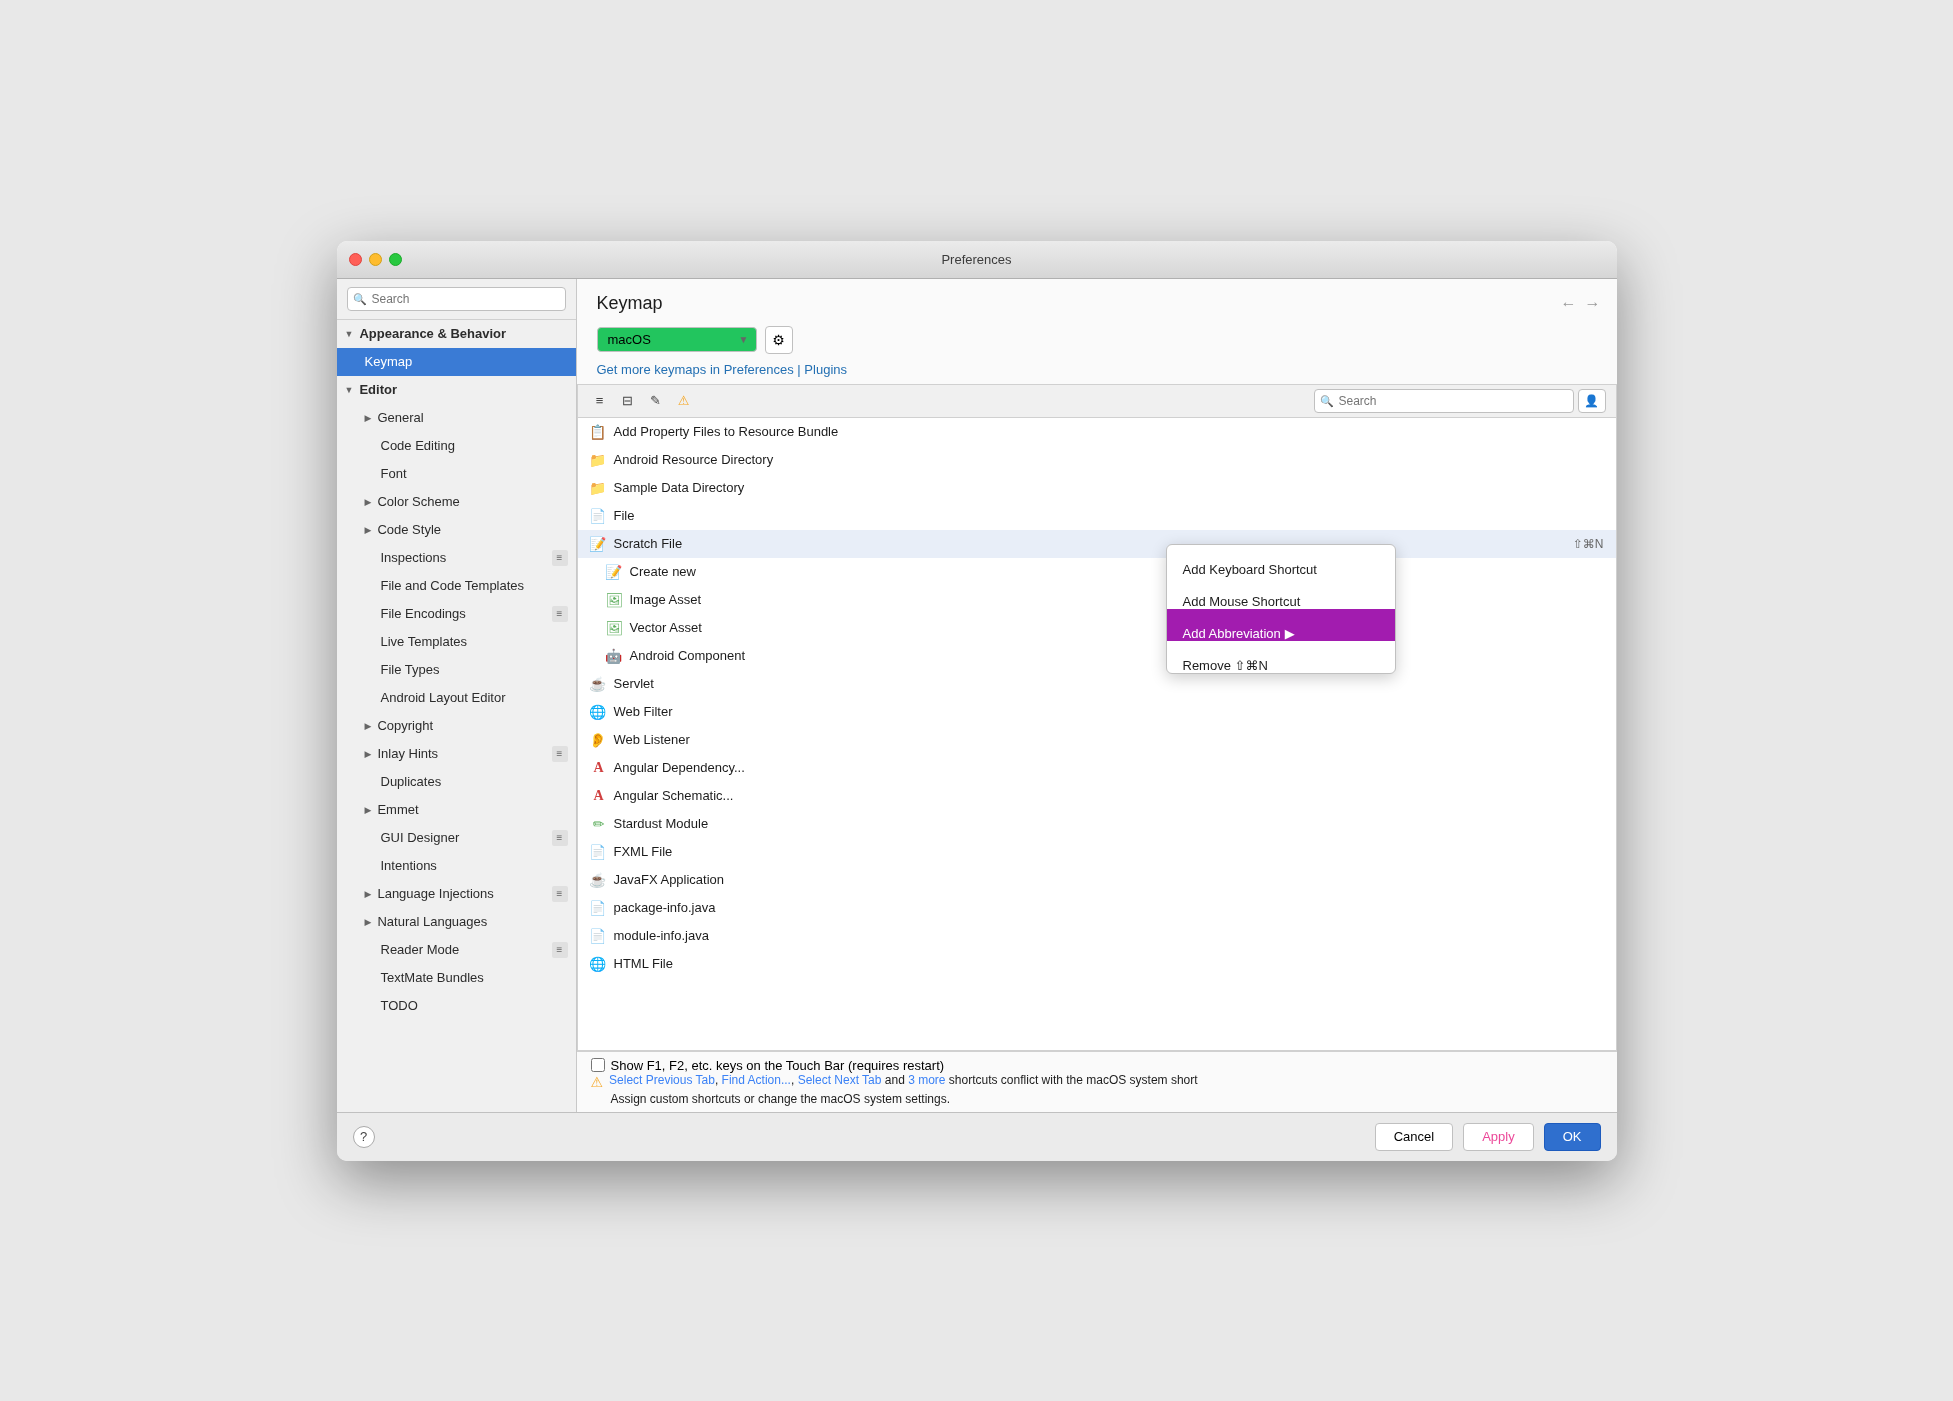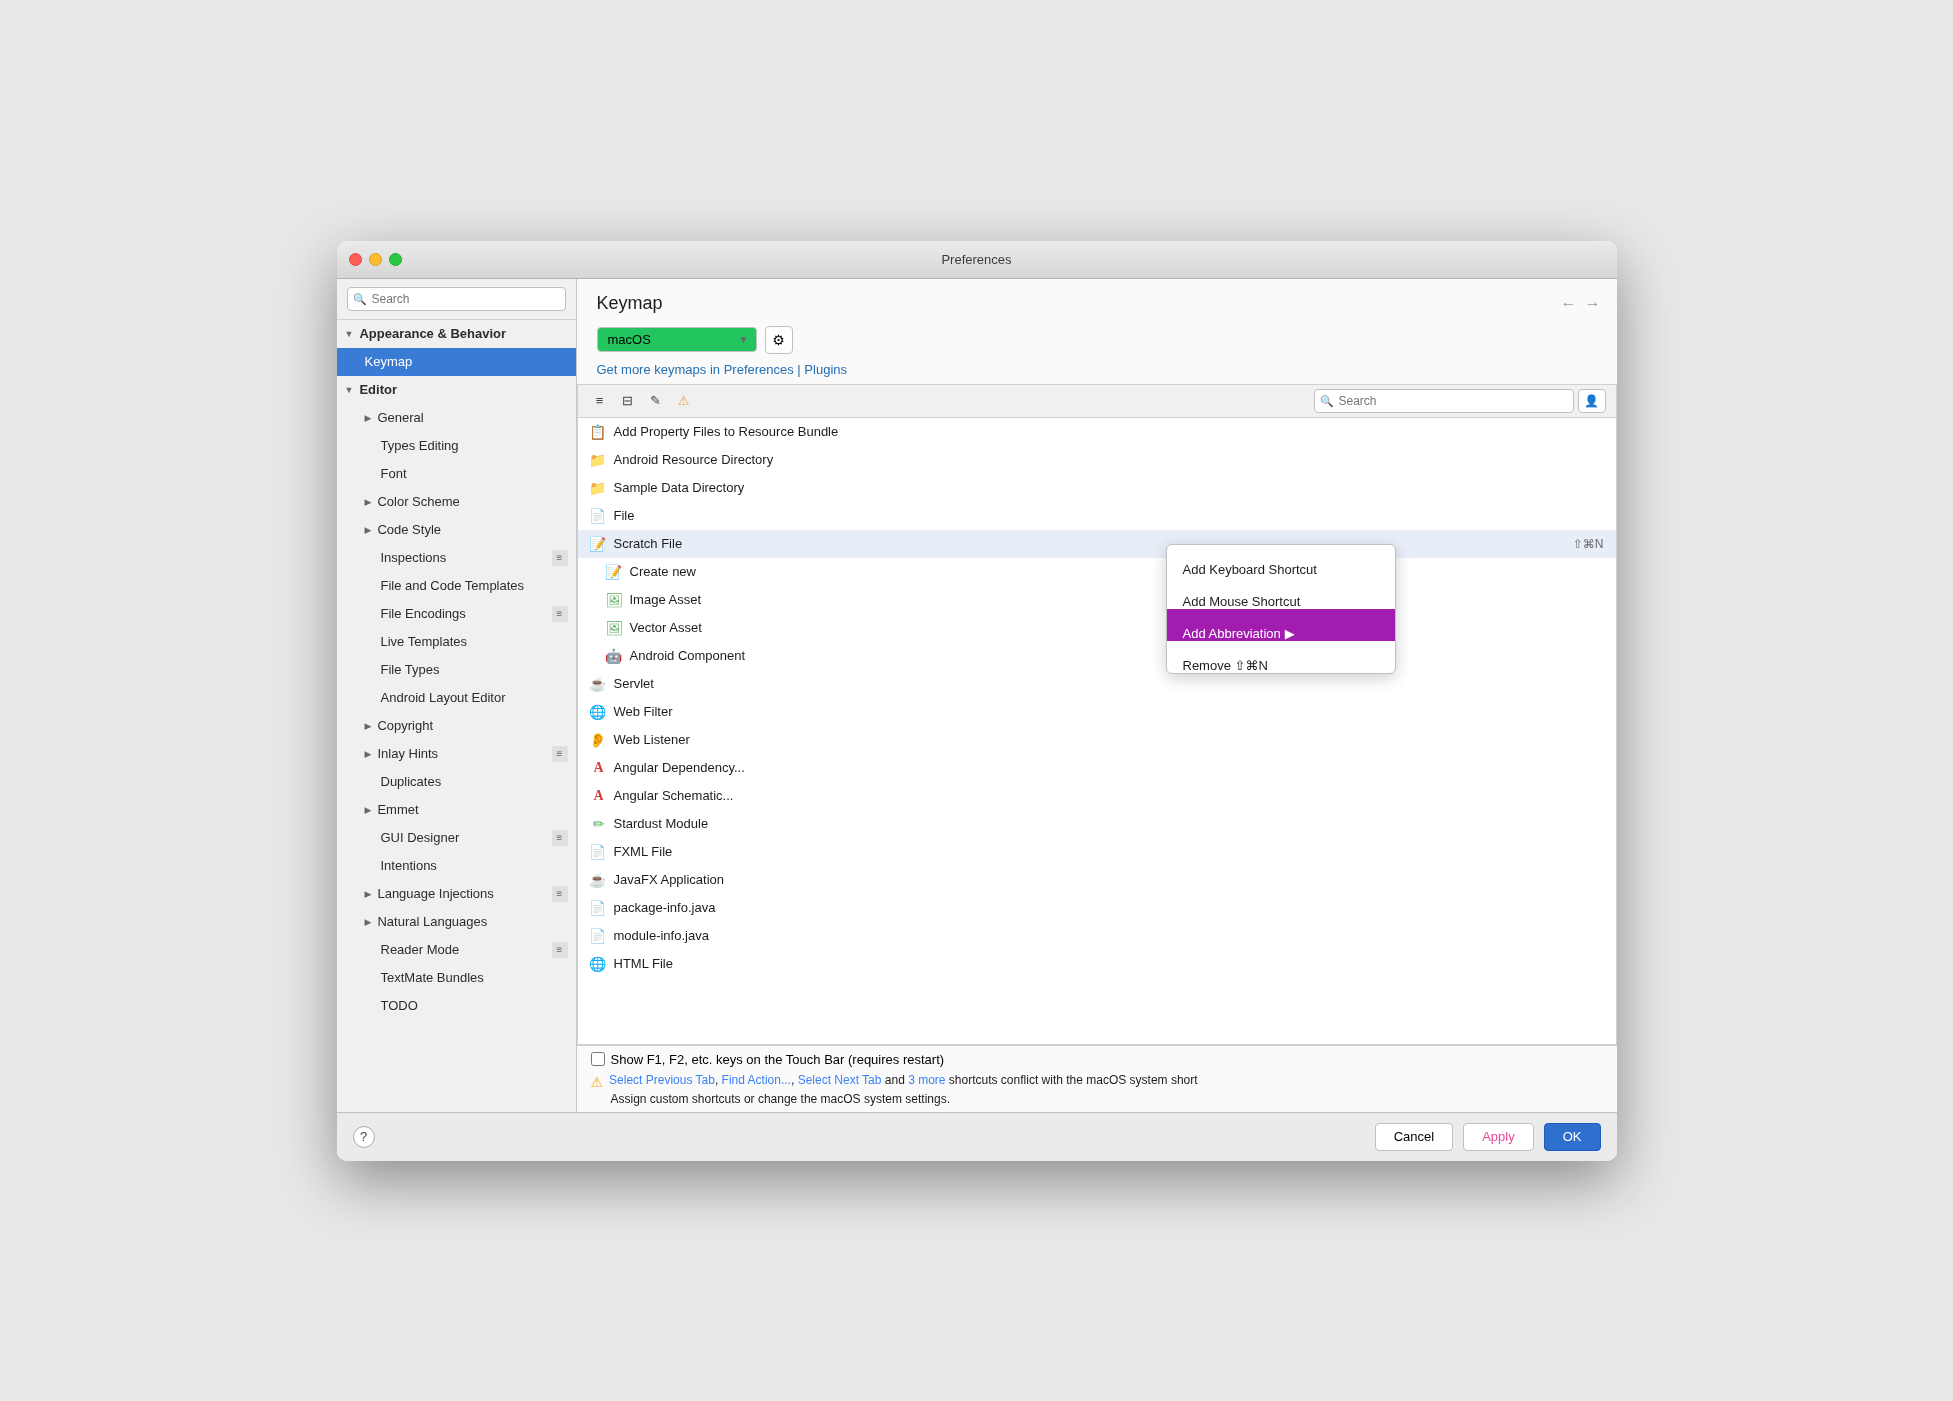--- a/index.html
+++ b/index.html
@@ -320,21 +320,20 @@
     .bottom-bar {
       padding: 6px 14px;
       background: #fafafa;
       border-top: 1px solid #d0d0d0;
       flex-shrink: 0;
     }
     .touch-bar-row {
       display: flex;
       align-items: center;
       gap: 8px;
-      margin-bottom: 6px;
     }
     .checkbox-wrapper {
       display: flex;
       align-items: center;
       gap: 6px;
       font-size: 13px;
     }
     .checkbox-wrapper input[type=checkbox] {
       width: 14px;
       height: 14px;
@@ -451,21 +450,21 @@
         <span class="chevron">▼</span>
         <span>Editor</span>
       </div>
 
       <div class="sidebar-item indent1">
         <span class="chevron">▶</span>
         <span>General</span>
       </div>
 
       <div class="sidebar-item indent2">
-        <span>Types Editing</span>
+        <span>Code Editing</span>
       </div>
 
       <div class="sidebar-item indent2">
         <span>Font</span>
       </div>
 
       <div class="sidebar-item indent1">
         <span class="chevron">▶</span>
         <span>Color Scheme</span>
       </div>

